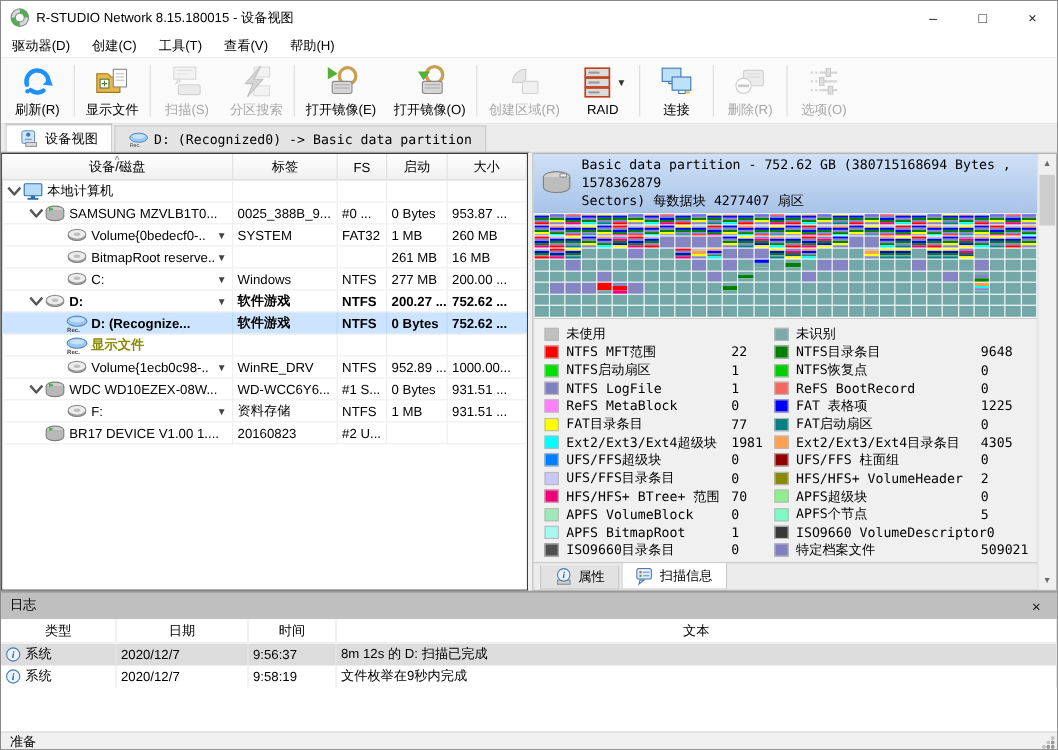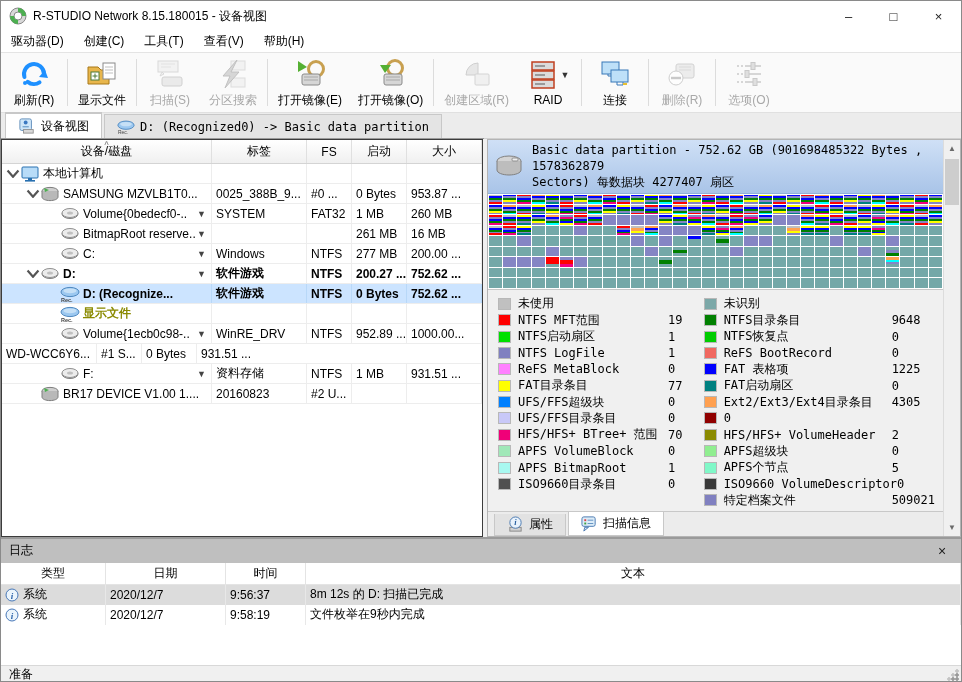--- a/index.html
+++ b/index.html
@@ -505,20 +505,35 @@
             </span>
             <span>Volume{1ecb0c98-..</span>
             <span class="drop-arrow">▼</span>
           </div>
           <div class="cell" style="flex: 0 0 95px;">WinRE_DRV</div>
           <div class="cell" style="flex: 0 0 45px;">NTFS</div>
           <div class="cell" style="flex: 0 0 55px;">952.89 ...</div>
           <div class="cell" style="flex: 1 1 0%;">1000.00...</div>
         </div>
         <div class="dev-row">
+          <div class="cell c-name" style="flex: 0 0 210px; width: 210px; padding-left: 24px;">
+            <span class="chev">
+              <svg width="9" height="6" viewBox="0 0 9 6">
+                <path d="M1 1l3.5 4L8 1" fill="none" stroke="#555" stroke-width="1.4"></path>
+              </svg>
+            </span>
+            <span class="row-icon">
+              <svg viewBox="0 0 20 16">
+                <ellipse cx="10" cy="5" rx="8" ry="3.6" fill="#cfcfcf" stroke="#7e7e7e"></ellipse>
+                <path d="M2 5v6c0 2 3.6 3.6 8 3.6s8-1.6 8-3.6V5" fill="#b8b8b8" stroke="#7e7e7e"></path>
+                <path d="M4 2l5 2-4 2z" fill="#4CAF50"></path>
+              </svg>
+            </span>
+            <span>WDC WD10EZEX-08W...</span>
+          </div>
           <div class="cell" style="flex: 0 0 95px;">WD-WCC6Y6...</div>
           <div class="cell" style="flex: 0 0 45px;">#1 S...</div>
           <div class="cell" style="flex: 0 0 55px;">0 Bytes</div>
           <div class="cell" style="flex: 1 1 0%;">931.51 ...</div>
         </div>
         <div class="dev-row">
           <div class="cell c-name" style="flex: 0 0 210px; width: 210px; padding-left: 44px;">
             <span class="chev"></span>
             <span class="row-icon">
               <svg viewBox="0 0 20 16">
@@ -559,21 +574,21 @@
     <div class="right-content">
       <div class="part-header">
         <div class="ph-icon">
           <svg viewBox="0 0 30 24">
               <ellipse cx="15" cy="7" rx="12" ry="5" fill="#d4d4d4" stroke="#808080"></ellipse>
               <path d="M3 7v9c0 2.8 5.4 5 12 5s12-2.2 12-5V7" fill="#bdbdbd" stroke="#808080"></path>
               <rect x="18" y="4" width="6" height="3" rx="1" fill="#efefef" stroke="#909090"></rect>
             </svg>
         </div>
         <div class="ph-text">
-          <div>Basic data partition - 752.62 GB (901698485322 Bytes , 1578362879</div>
+          <div>Basic data partition - 752.62 GB (380715168694 Bytes , 1578362879</div>
           <div>Sectors) 每数据块 4277407 扇区</div>
         </div>
       </div>
       <div class="scan-map">
           <div class="blk">
             <span style="background: rgb(192, 192, 192);"></span>
             <span style="background: rgb(0, 0, 255);"></span>
             <span style="background: rgb(0, 128, 0);"></span>
             <span style="background: rgb(133, 133, 196);"></span>
             <span style="background: rgb(255, 0, 0);"></span>
@@ -1874,21 +1889,21 @@
       <div class="legend">
           <div class="col-left">
             <div class="lg-item">
               <span class="lg-swatch" style="background: rgb(192, 192, 192);"></span>
               <span class="lg-label">未使用</span>
               <span class="lg-count"></span>
             </div>
             <div class="lg-item">
               <span class="lg-swatch" style="background: rgb(255, 0, 0);"></span>
               <span class="lg-label">NTFS MFT范围</span>
-              <span class="lg-count">19</span>
+              <span class="lg-count">22</span>
             </div>
             <div class="lg-item">
               <span class="lg-swatch" style="background: rgb(0, 224, 0);"></span>
               <span class="lg-label">NTFS启动扇区</span>
               <span class="lg-count">1</span>
             </div>
             <div class="lg-item">
               <span class="lg-swatch" style="background: rgb(128, 128, 192);"></span>
               <span class="lg-label">NTFS LogFile</span>
               <span class="lg-count">1</span>
@@ -1897,20 +1912,25 @@
               <span class="lg-swatch" style="background: rgb(255, 128, 255);"></span>
               <span class="lg-label">ReFS MetaBlock</span>
               <span class="lg-count">0</span>
             </div>
             <div class="lg-item">
               <span class="lg-swatch" style="background: rgb(255, 255, 0);"></span>
               <span class="lg-label">FAT目录条目</span>
               <span class="lg-count">77</span>
             </div>
             <div class="lg-item">
+              <span class="lg-swatch" style="background: rgb(0, 255, 255);"></span>
+              <span class="lg-label">Ext2/Ext3/Ext4超级块</span>
+              <span class="lg-count">1981</span>
+            </div>
+            <div class="lg-item">
               <span class="lg-swatch" style="background: rgb(0, 128, 255);"></span>
               <span class="lg-label">UFS/FFS超级块</span>
               <span class="lg-count">0</span>
             </div>
             <div class="lg-item">
               <span class="lg-swatch" style="background: rgb(200, 200, 248);"></span>
               <span class="lg-label">UFS/FFS目录条目</span>
               <span class="lg-count">0</span>
             </div>
             <div class="lg-item">
@@ -1965,20 +1985,21 @@
               <span class="lg-label">FAT启动扇区</span>
               <span class="lg-count">0</span>
             </div>
             <div class="lg-item">
               <span class="lg-swatch" style="background: rgb(255, 160, 80);"></span>
               <span class="lg-label">Ext2/Ext3/Ext4目录条目</span>
               <span class="lg-count">4305</span>
             </div>
             <div class="lg-item">
               <span class="lg-swatch" style="background: rgb(144, 0, 0);"></span>
+              <span class="lg-label">UFS/FFS 柱面组</span>
               <span class="lg-count">0</span>
             </div>
             <div class="lg-item">
               <span class="lg-swatch" style="background: rgb(138, 138, 0);"></span>
               <span class="lg-label">HFS/HFS+ VolumeHeader</span>
               <span class="lg-count">2</span>
             </div>
             <div class="lg-item">
               <span class="lg-swatch" style="background: rgb(144, 238, 144);"></span>
               <span class="lg-label">APFS超级块</span>

